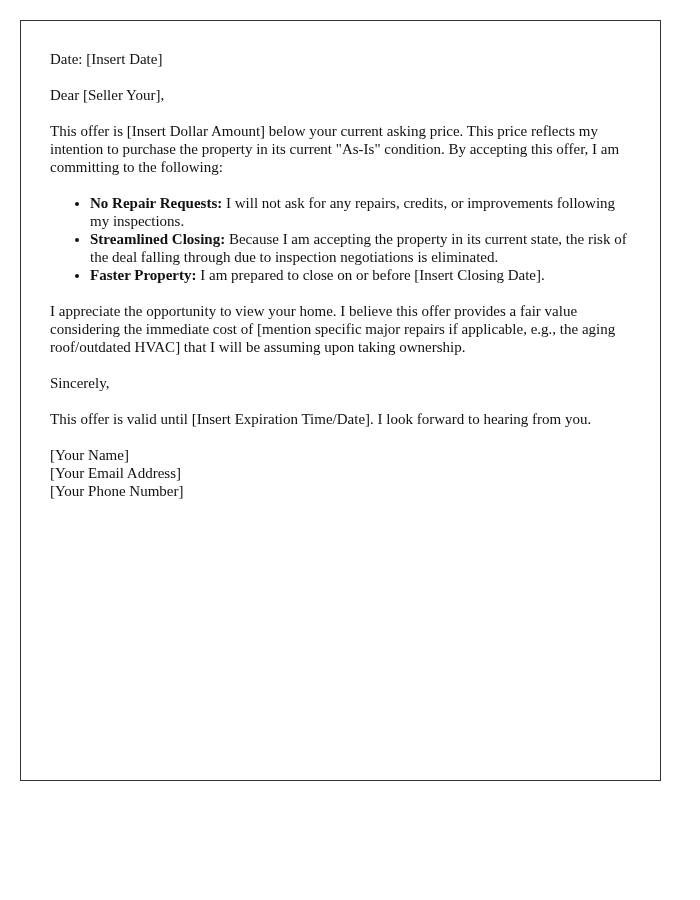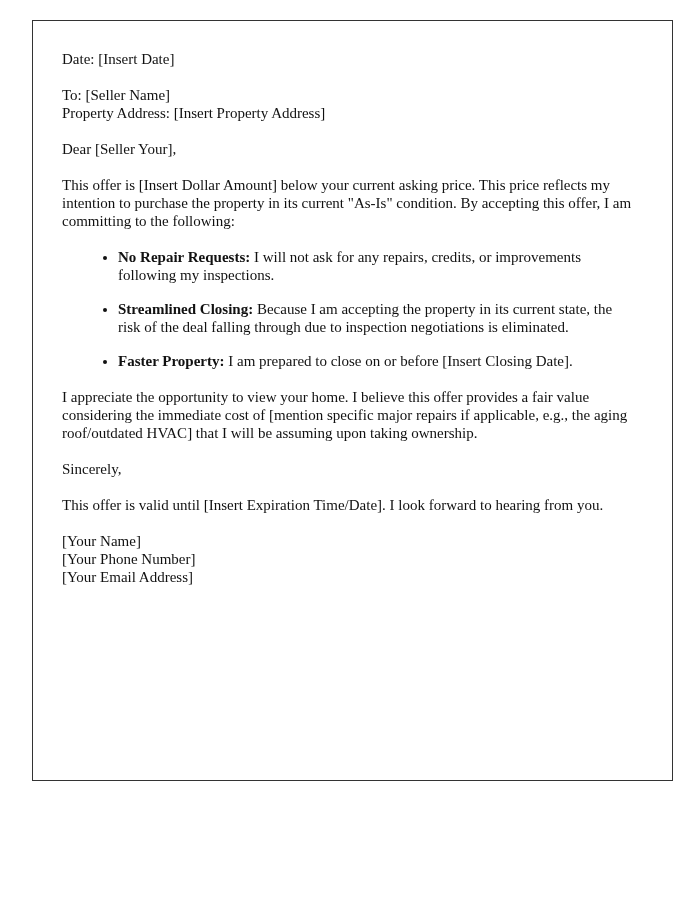--- a/index.html
+++ b/index.html
@@ -11,56 +11,52 @@
       width: 700px;
       height: 900px;
       position: relative;
       font-family: "Liberation Serif", "DejaVu Serif", serif;
       font-size: 15px;
       line-height: 18px;
       color: #111111;
     }
     .letter {
       position: absolute;
-      left: 32px;
+      left: 20px;
       top: 20px;
       width: 641px;
       height: 761px;
       box-sizing: border-box;
       border: 1px solid #333333;
       padding: 29px 28px 20px 29px;
       background: #ffffff;
     }
     .letter p {
       margin: 0 0 18px 0;
     }
     .letter .line {
       display: block;
     }
     .letter ul {
       margin: 0 0 18px 0;
       padding-left: 40px;
     }
     .letter ul li {
-      margin: 16px;
+      margin: 0;
     }
     .letter b {
       font-weight: bold;
     }
   </style>
 </head>
 <body>
 
 <div class="letter">
   <p>Date: [Insert Date]</p>
 
-  <p>
-    <span class="line">To: [Seller Name]</span>
-    <span class="line">Property Address: [Insert Property Address]</span>
-  </p>
 
   <p>Dear [Seller Your],</p>
 
 
   <p>This offer is [Insert Dollar Amount] below your current asking price. This price reflects my intention to purchase the property in its current "As-Is" condition. By accepting this offer, I am committing to the following:</p>
 
   <ul>
     <li>
       <b>No Repair Requests:</b><span> I will not ask for any repairs, credits, or improvements following my inspections.</span>
     </li>
@@ -73,16 +69,16 @@
   </ul>
 
   <p>I appreciate the opportunity to view your home. I believe this offer provides a fair value considering the immediate cost of [mention specific major repairs if applicable, e.g., the aging roof/outdated HVAC] that I will be assuming upon taking ownership.</p>
 
   <p>Sincerely,</p>
 
   <p>This offer is valid until [Insert Expiration Time/Date]. I look forward to hearing from you.</p>
 
   <p>
     <span class="line">[Your Name]</span>
+    <span class="line">[Your Email Address]</span>
     <span class="line">[Your Phone Number]</span>
-    <span class="line">[Your Email Address]</span>
   </p>
 </div>
 
 </body></html>

